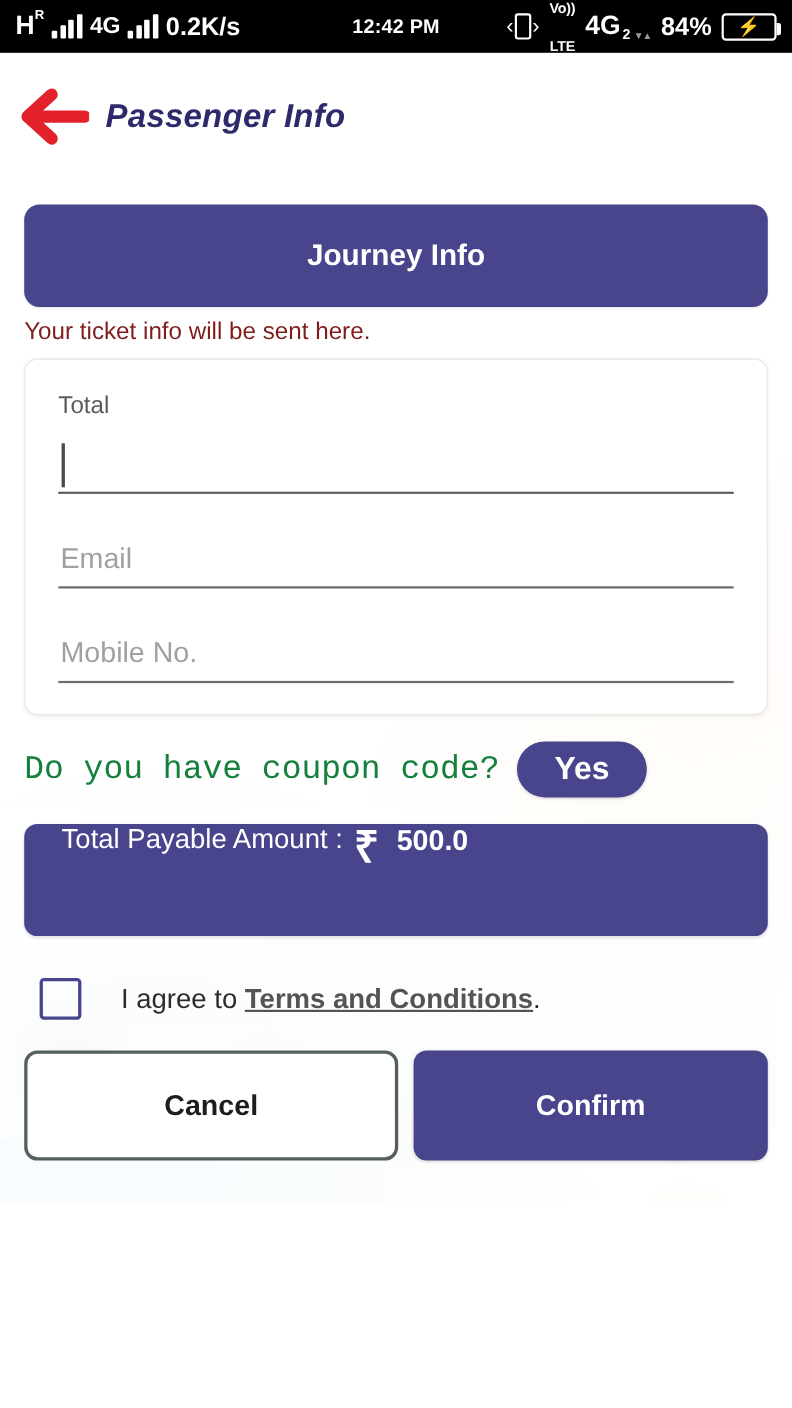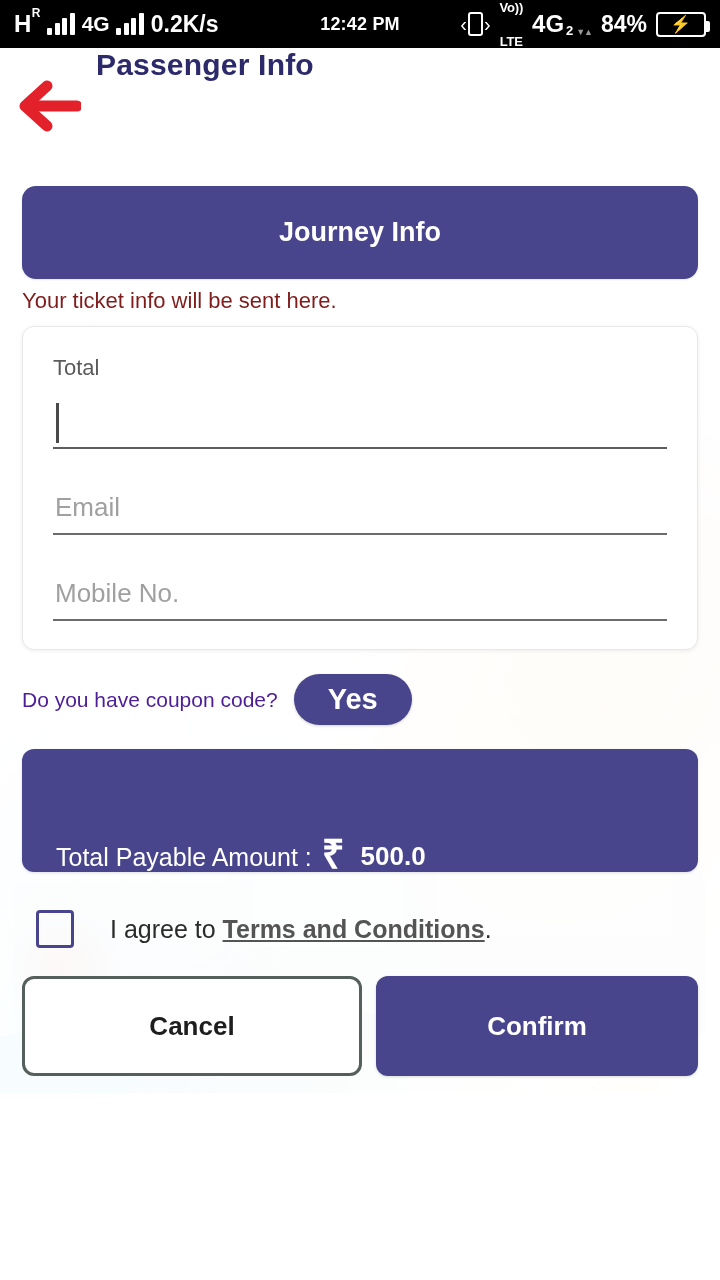--- a/index.html
+++ b/index.html
@@ -92,21 +92,21 @@
   .vib-body { width:15px; height:24px; border:2.5px solid #fff; border-radius:3px; }
   .batt { position:relative; width:50px; height:25px; border:2.5px solid #fff;
           border-radius:4px; display:flex; align-items:center; justify-content:center; }
   .batt:after { content:""; position:absolute; right:-6px; top:7px; width:4px; height:11px;
                 background:#fff; border-radius:0 2px 2px 0; }
   .batt-fill { position:absolute; left:2px; top:2px; bottom:2px; background:#fff; border-radius:2px; }
   .bolt { position:relative; z-index:2; color:#000; font-size:17px; line-height:1; }
 
   
   #appbar { position:absolute; left:0; top:48px; width:720px; height:116px; z-index:20;
-            display:flex; align-items:flex-start; }
+            display:flex; align-items:center;font-style:italic; }
   #back-arrow { width:96px; height:116px; display:flex; align-items:center; justify-content:center; cursor:pointer; }
   #back-arrow svg { display:block; }
   #page-title { font-size:30px; font-weight:bold; color:#2c2a6b; letter-spacing:.2px; }
 
   
   #content { position:absolute; left:0; top:164px; width:720px; z-index:20; }
 
   .journey-btn {
     margin:22px 22px 0 22px; height:93px; background:#48458c;
     border-radius:14px; display:flex; align-items:center; justify-content:center;
@@ -137,30 +137,30 @@
   }
   .field-input::placeholder { color:#a0a0a0; }
   .caret {
     position:absolute; left:3px; top:8px; width:3px; height:40px;
     background:#4a4a4a;
   }
 
   .coupon-row {
     display:flex; align-items:center; gap:16px; margin:24px 0 0 22px;
   }
-  .coupon-q { font-size:21px; color:#4c1d95; }
+  .coupon-q { font-size:30px; color:#15803d;font-family:Liberation Mono, monospace; }
   .yes-btn {
     background:#48458c; color:#fff; font-size:29px; font-weight:bold;
     border-radius:28px; padding:9px 34px; cursor:pointer;
     box-shadow:0 1px 3px rgba(0,0,0,.18);
   }
 
   .total-bar {
-    margin:24px 22px 0 22px; height:123px; background:#48458c;
-    border-radius:12px; display:flex; align-items:flex-end;
+    margin:24px 22px 0 22px; height:102px; background:#48458c;
+    border-radius:12px; display:flex; align-items:flex-start;
     padding-left:34px; gap:4px; color:#fff;
     box-shadow:0 1px 3px rgba(0,0,0,.12);
   }
   .total-label { font-size:25px; }
   .rupee { font-size:40px; font-weight:bold; line-height:1; margin:0 12px 0 6px; position:relative; top:2px; }
   .total-value { font-size:26px; font-weight:bold; }
 
   .agree-row {
     display:flex; align-items:center; gap:36px; margin:38px 0 0 36px;
   }

